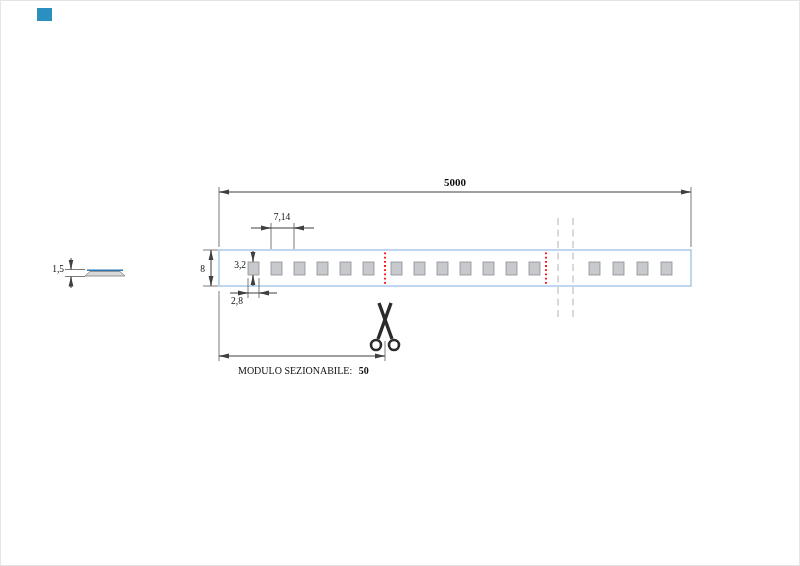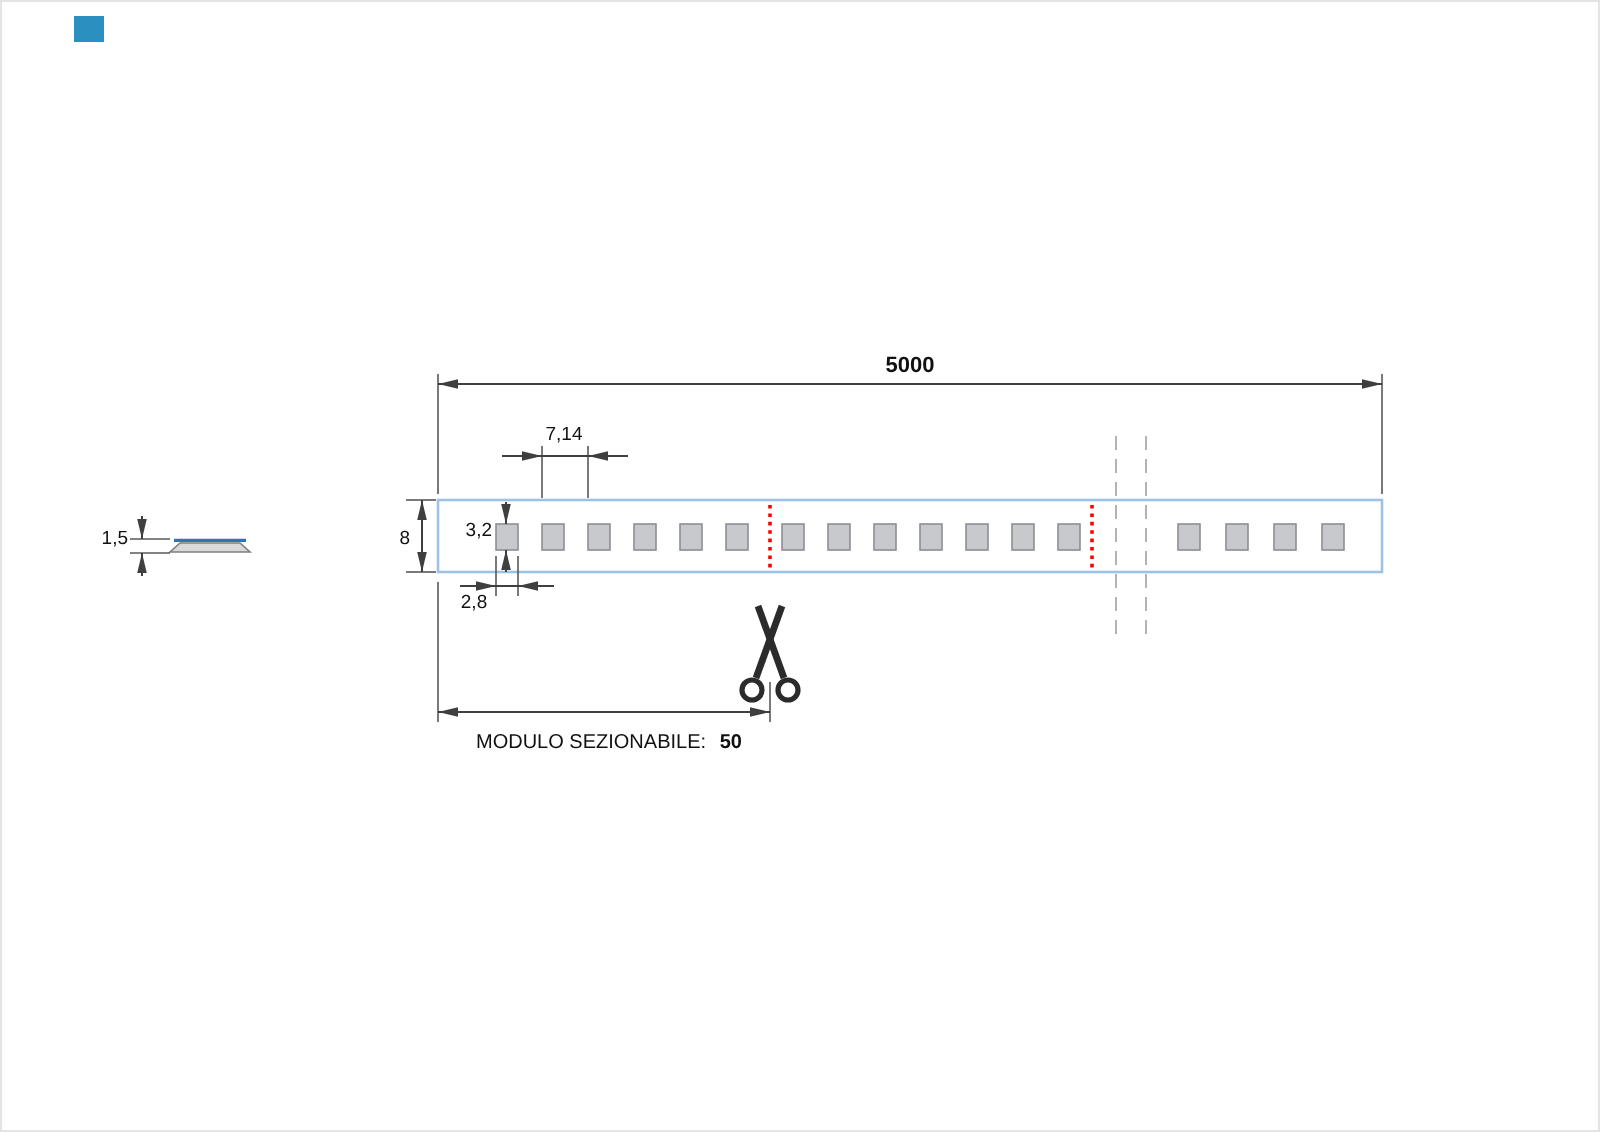--- a/index.html
+++ b/index.html
@@ -2,21 +2,21 @@
 <html><head>
 <meta charset="utf-8">
 <style>
   * { margin:0; padding:0; box-sizing:border-box; }
   html, body {
     width:800px; height:566px; background:#ffffff;
     font-family:"Liberation Sans", sans-serif;
   }
   .frame {
     position:relative; width:800px; height:566px;
-    background:#ffffff; border:1px solid #e4e4e4; overflow:hidden;
+    background:#ffffff; border:1px solid #e4e4e4; overflow:hidden;font-family:Liberation Serif, serif;
   }
   svg { display:block; }
   .ext  { stroke:#595959; stroke-width:0.8; fill:none; }
   .dim  { stroke:#3f3f3f; stroke-width:1; fill:none; }
   .dim-t{ font-size:9.5px; fill:#111111; }
   .dim-t-big{ font-size:11px; font-weight:bold; fill:#111111; }
   .note-t{ font-size:10px; fill:#111111; }
   .strip{ fill:#ffffff; stroke:#9cc2e5; stroke-width:1.3; }
   .chip { fill:#c7c9cc; stroke:#8b8f93; stroke-width:0.8; }
   .cut  { stroke:#ff0000; stroke-width:1.8; stroke-dasharray:1.8 2.4; fill:none; }

